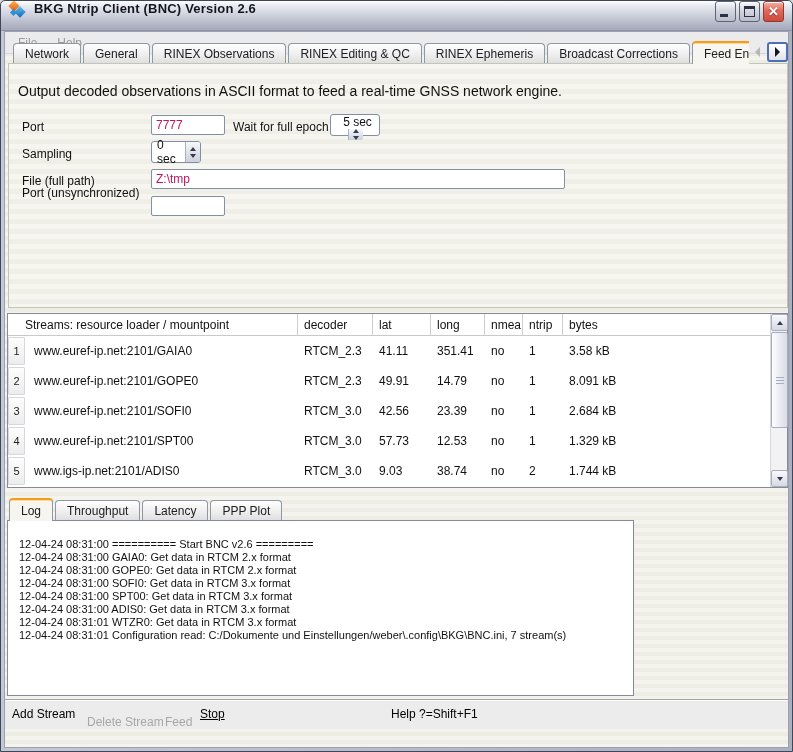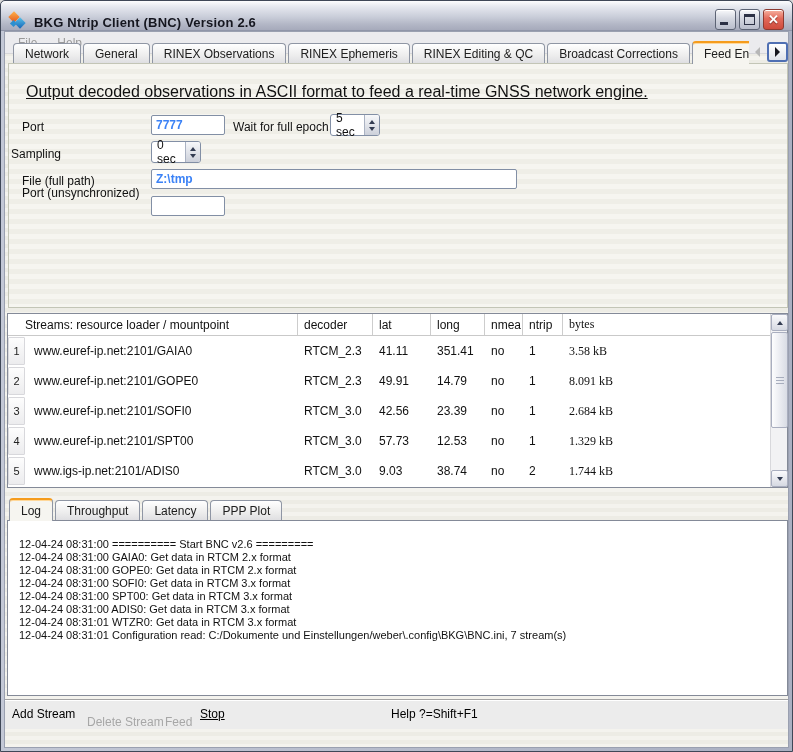--- a/index.html
+++ b/index.html
@@ -9,21 +9,21 @@
   .window{
     position:relative; width:793px; height:752px;
     border:1px solid #3f4757; border-radius:5px 5px 0 0;
     background:#aeb4c4; overflow:hidden;
   }
   
   .titlebar{
     position:absolute; top:0; left:0; right:0; height:30px;
     background:linear-gradient(#fdfdfe 0%, #e7e9f0 18%, #c9cdd9 55%, #b3b7c6 80%, #a6aabb 100%);
     border-bottom:1px solid #8f95a8; border-radius:4px 4px 0 0;
-    display:flex; align-items:flex-end; padding:0 8px;
+    display:flex; align-items:flex-start; padding:0 8px;
   }
   .app-icon{ position:relative; width:18px; height:18px; margin-right:7px; }
   .app-icon .d1,.app-icon .d2,.app-icon .d3{
     position:absolute; width:8px; height:8px; transform:rotate(45deg);
   }
   .app-icon .d1{ left:1px; top:1px; background:linear-gradient(135deg,#ffb24a,#e2571e); }
   .app-icon .d2{ left:7px; top:7px; background:linear-gradient(135deg,#59c2e8,#1565b8); }
   .app-icon .d3{ left:2px; top:9px; width:5px; height:5px; background:#2b8fd0; }
   .title{ font-size:13px; font-weight:bold; color:#15161f; letter-spacing:.2px; }
   .winbtns{ margin-left:auto; display:flex; gap:3px; }
@@ -83,25 +83,25 @@
   .tabscroll.right{ left:762px; width:21px; border:2px solid #4f6fb3; border-radius:3px; background:linear-gradient(#fff,#dfe2ea); }
   .arr-left{ width:0; height:0; border:5px solid transparent; border-right-color:#b7b7b7; border-left:none; }
   .arr-right{ width:0; height:0; border:5px solid transparent; border-left-color:#15151f; border-right:none; }
 
   
   .tabpanel{
     position:absolute; top:31px; left:3px; width:780px; height:245px;
     border:1px solid #c3c5b6; z-index:2;
     background:repeating-linear-gradient(180deg,#f6f5f0 0px,#f6f5f0 5px,#efeee7 5px,#efeee7 10px);
   }
-  .desc{ position:absolute; left:17px; top:19px; font-size:16px; color:#111;text-decoration:underline; }
+  .desc{ position:absolute; left:9px; top:19px; font-size:14px; color:#111; }
   .flabel{ position:absolute; font-size:12px; color:#111; }
   .txt{
     position:absolute; height:20px; border:1px solid #828fa5; border-radius:2px;
-    background:#fff; font-family:"Liberation Sans",sans-serif; font-size:12px; padding:0 4px; color:#3b82f6;font-weight:bold;
+    background:#fff; font-family:"Liberation Sans",sans-serif; font-size:12px; padding:0 4px; color:#be185d;
   }
   .spin{
     position:absolute; height:22px; border:1px solid #828fa5; border-radius:3px;
     background:#fff; display:flex; align-items:center;
   }
   .spin .val{ flex:1; font-size:12px; padding-left:5px; color:#111; }
   .spin .btns{
     width:15px; height:100%; border-left:1px solid #aab2c2; border-radius:0 2px 2px 0;
     background:linear-gradient(#f7f8fa,#ccd0da); display:flex; flex-direction:column;
     align-items:center; justify-content:center; gap:3px;
@@ -112,21 +112,21 @@
   
   .streams{
     position:absolute; top:281px; left:2px; width:781px; height:175px;
     border:1px solid #848a98; background:#fff;
   }
   .thead{ display:flex; height:22px; border-bottom:1px solid #c9c9c9; font-size:12px; color:#111; align-items:center; }
   .th{ height:100%; display:flex; align-items:center; border-right:1px solid #cdcdcd; padding-left:6px; }
   .th:last-child{ border-right:none; }
   .col-main{ width:290px; padding-left:17px; }
   .col-dec{ width:75px; } .col-lat{ width:58px; } .col-lon{ width:54px; }
-  .col-nmea{ width:38px; } .col-ntrip{ width:40px; } .col-bytes{ flex:1;font-family:Liberation Serif, serif; }
+  .col-nmea{ width:38px; } .col-ntrip{ width:40px; } .col-bytes{ flex:1; }
   .trow{ display:flex; height:30px; align-items:center; font-size:12px; color:#111; }
   .td{ padding-left:6px; white-space:nowrap; overflow:hidden; }
   .numcell{
     width:17px; height:28px; margin:1px 2px 1px 0; display:flex; align-items:center; justify-content:center;
     font-size:11px; color:#222; background:linear-gradient(#fdfdfd,#ececee);
     border:1px solid #d8d8dc; border-radius:1px;
   }
   .td.mount{ width:271px; padding-left:7px; }
   .tbody-wrap{ position:absolute; top:0; left:0; right:17px; bottom:0; }
   
@@ -142,21 +142,21 @@
   .sbtn.up{ top:0; } .sbtn.down{ bottom:0; }
   .sthumb{
     position:absolute; left:0; top:18px; width:17px; height:96px;
     background:linear-gradient(90deg,#fdfdfe,#d9dce5); border:1px solid #a9aebf; border-radius:2px;
   }
   .grip{ position:absolute; left:4px; top:44px; width:8px; height:1px; background:#a7adbd; box-shadow:0 3px 0 #a7adbd, 0 6px 0 #a7adbd; }
 
   
   .tabbar.bottom{ top:466px; left:4px; width:740px; height:23px; }
   .logpanel{
-    position:absolute; top:488px; left:2px; width:781px; height:176px;
+    position:absolute; top:488px; left:2px; width:627px; height:176px;
     border:1px solid #848a98; background:#fff; z-index:2;
     padding:17px 0 0 11px; overflow:hidden;
   }
   .logline{ font-size:11px; line-height:13px; color:#111; white-space:pre; }
 
   
   .actionbar{
     position:absolute; left:0; right:0; top:667px; height:30px;
     border-top:1px solid #a3a3a3; box-shadow:inset 0 1px 0 #ffffff;
     background:#ececec;
@@ -194,58 +194,58 @@
 
       <div class="menubar">
         <span class="menuitem">File</span>
         <span class="menuitem">Help</span>
       </div>
 
       <div class="tabbar main">
         <div class="tab">Network</div>
         <div class="tab">General</div>
         <div class="tab">RINEX Observations</div>
+        <div class="tab">RINEX Editing &amp; QC</div>
         <div class="tab">RINEX Ephemeris</div>
-        <div class="tab">RINEX Editing &amp; QC</div>
         <div class="tab">Broadcast Corrections</div>
         <div class="tab active">Feed Engine</div>
 
       </div>
       <div class="tabscroll left">
           <div class="arr-left"></div>
         </div>
       <div class="tabscroll right">
           <div class="arr-right"></div>
         </div>
 
       <div class="tabpanel">
         <div class="desc">Output decoded observations in ASCII format to feed a real-time GNSS network engine.</div>
 
         <div class="flabel" style="left:13px; top:56px;">Port</div>
         <input class="txt" style="left: 142px; top: 51px; width: 74px;" value="7777">
         <div class="flabel" style="left:224px; top:56px;">Wait for full epoch</div>
-        <div class="spin" style="left:321px; top:50px; width:50px;">
+        <div class="spin" style="left:321px; top:50px; width:50px;flex-direction:column;">
           <div class="val">5 sec</div>
           <div class="btns">
               <div class="tri-up"></div>
               <div class="tri-dn"></div>
             </div>
         </div>
 
-        <div class="flabel" style="left:2px; top:83px;">Sampling</div>
+        <div class="flabel" style="left:13px; top:83px;">Sampling</div>
         <div class="spin" style="left:142px; top:77px; width:50px;">
           <div class="val">0 sec</div>
           <div class="btns">
               <div class="tri-up"></div>
               <div class="tri-dn"></div>
             </div>
         </div>
 
         <div class="flabel" style="left:13px; top:110px;">File (full path)</div>
-        <input class="txt" style="left: 142px; top: 105px; width: 366px;" value="Z:\tmp">
+        <input class="txt" style="left: 142px; top: 105px; width: 414px;" value="Z:\tmp">
 
         <div class="flabel" style="left:13px; top:122px;">Port (unsynchronized)</div>
         <input class="txt" style="left: 142px; top: 132px; width: 74px;" value="">
       </div>
 
       <div class="streams">
         <div class="tbody-wrap">
           <div class="thead">
             <div class="th col-main">Streams:   resource loader / mountpoint</div>
             <div class="th col-dec">decoder</div>

